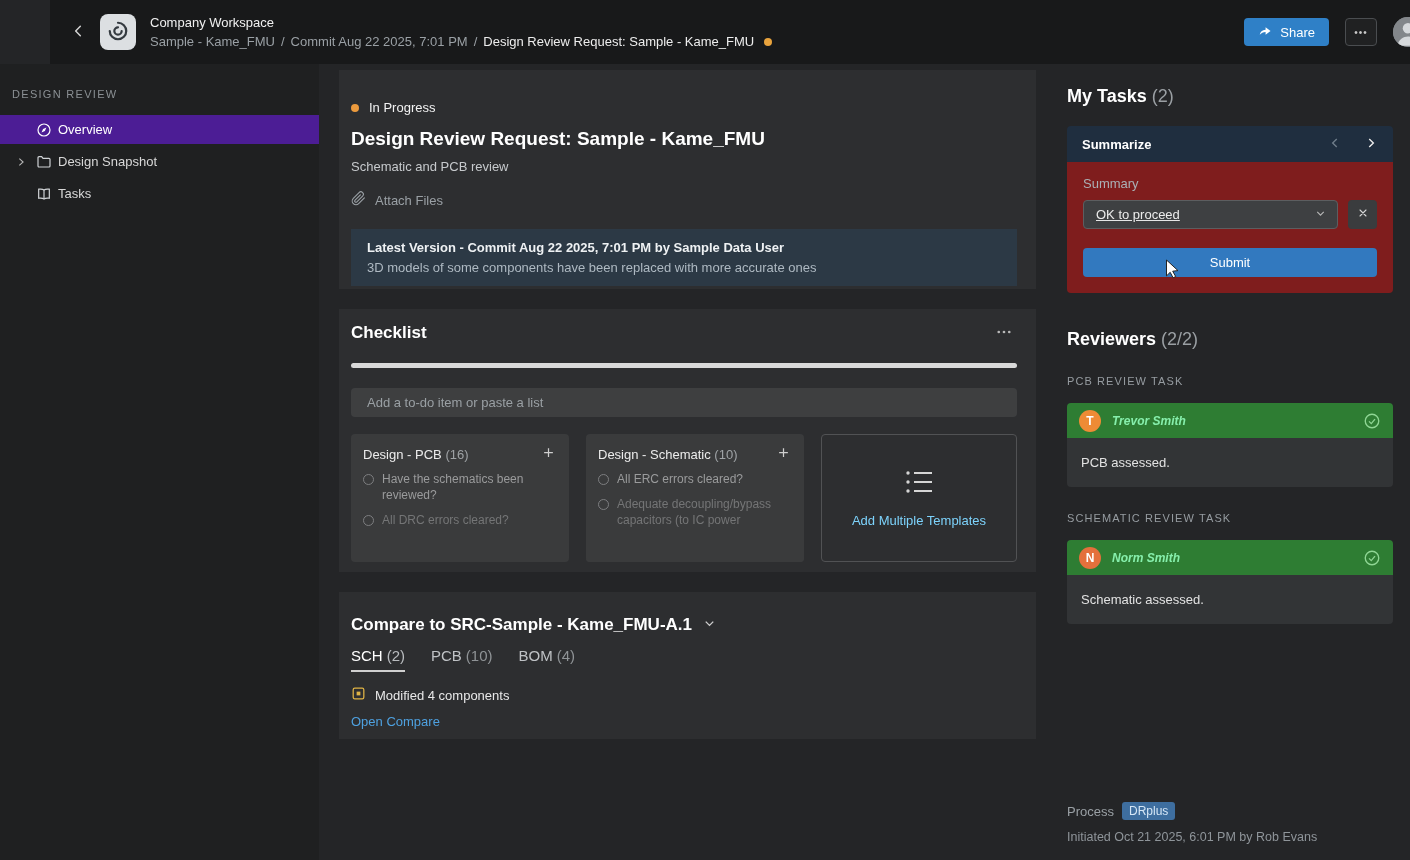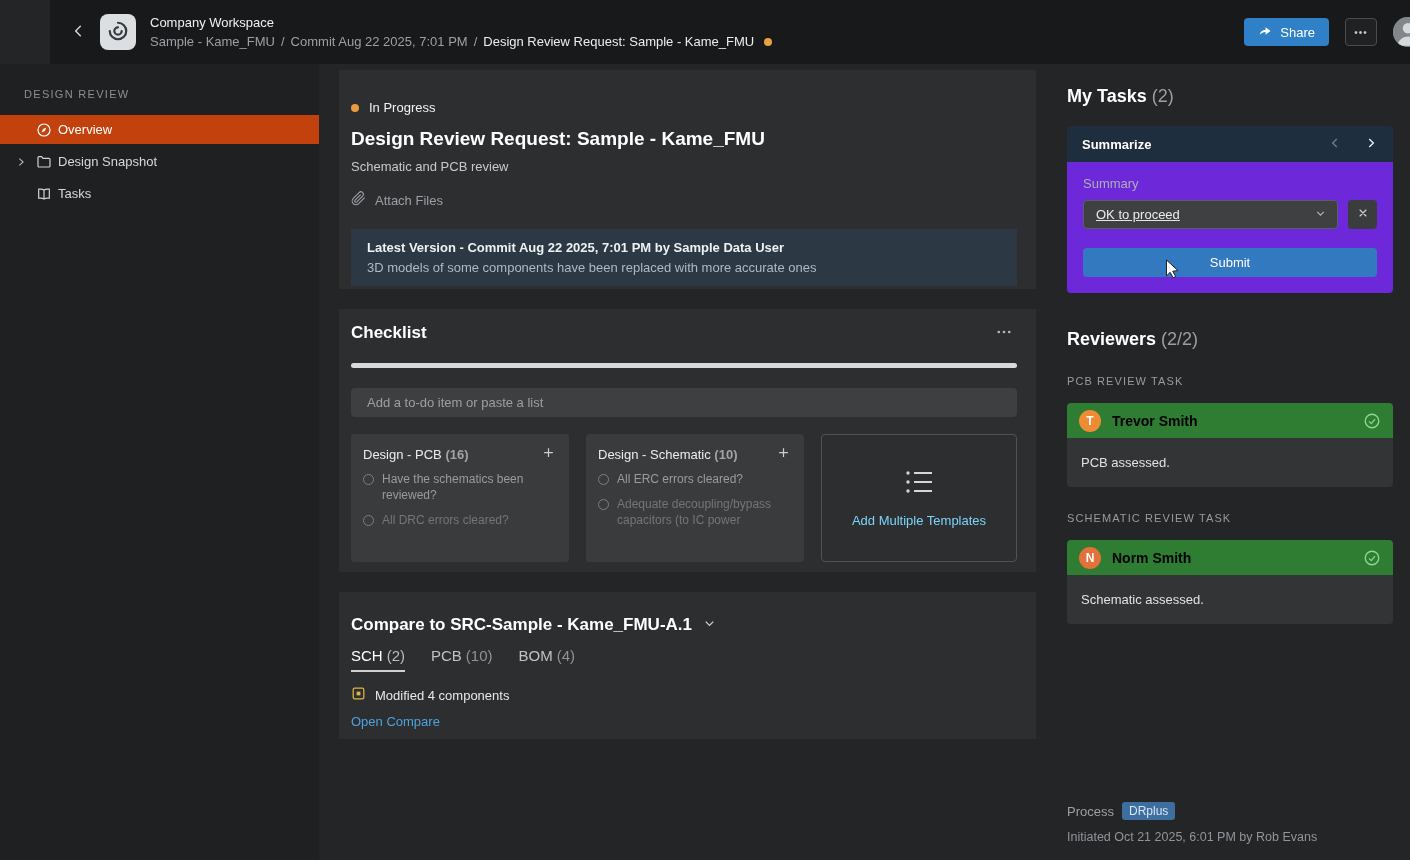--- a/index.html
+++ b/index.html
@@ -37,23 +37,23 @@
     background:#202122; color:#c9c9c9; display:flex; align-items:center; justify-content:center;
     font-size:10px; letter-spacing:1px; cursor:pointer;
   }
   .avatar-wrap { display:flex; align-items:center; gap:7px; margin-left:16px; cursor:pointer; }
   .avatar { width:30px; height:30px; border-radius:50%; overflow:hidden; background:#83878b; }
   
   .sidebar {
     position:absolute; top:64px; left:0; width:319px; bottom:0;
     background:#1f2021; padding-top:24px;
   }
-  .side-label { font-size:11px; letter-spacing:1.3px; color:#8b9094; padding:0 24px; margin-bottom:15px; }
+  .side-label { font-size:11px; letter-spacing:1.3px; color:#8b9094; padding:0 12px; margin-bottom:15px; }
   .side-item { height:29px; display:flex; align-items:center; padding:0 16px; color:#d8d8d8; font-size:13px; margin-bottom:3px; cursor:pointer; }
-  .side-item.selected { background:#c2410c; color:#fff; }
+  .side-item.selected { background:#4c1d95; color:#fff; }
   .expander { width:20px; display:flex; align-items:center; }
   .side-icon { width:22px; display:flex; align-items:center; }
   
   .main-area { position:absolute; top:64px; left:319px; width:1091px; bottom:0; background:#242527; }
   .center-col { position:absolute; left:20px; top:6px; width:697px; display:flex; flex-direction:column; gap:20px; }
   .section { background:#2d2e30; padding:0 19px 0 12px; }
   
   .sec-overview { height:219px; }
   .status-row { display:flex; align-items:center; gap:10px; padding-top:30px; }
   .status-dot { width:8px; height:8px; border-radius:50%; background:#eb9a3d; }
@@ -72,21 +72,21 @@
   .progress-track { margin-top:20px; height:5px; border-radius:3px; background:#d9d9d9; }
   .todo-input {
     margin-top:20px; width:100%; height:29px; background:#3e3f40; border:none; border-radius:4px;
     color:#e8e8e8; font-size:13px; padding:0 16px; font-family:"Liberation Sans", sans-serif; outline:none;
   }
   .todo-input::placeholder { color:#9aa0a4; }
   .cards-row { margin-top:17px; display:flex; gap:17px; height:128px; }
   .tpl-card { flex:1; background:#3a3b3c; border-radius:4px; padding:11px 12px; position:relative; overflow:hidden; }
   .tpl-head { display:flex; align-items:center; justify-content:space-between; }
   .tpl-title { font-size:13px; color:#ececec; }
-  .tpl-count { color:#9fa3a6; font-weight:700; }
+  .tpl-count { color:#9fa3a6; font-weight:400; }
   .plus-btn { width:18px; height:18px; display:flex; align-items:center; justify-content:center; cursor:pointer; }
   .tpl-item { display:flex; gap:8px; margin-top:9px; font-size:12px; color:#9a9b9c; line-height:1.32; }
   .tpl-item.faded { color:#747576; }
   .tpl-check { flex:0 0 11px; width:11px; height:11px; border:1px solid #7d7e80; border-radius:50%; margin-top:2px; cursor:pointer; }
   .tpl-fade { position:absolute; left:0; right:0; bottom:0; height:28px; background:linear-gradient(rgba(58,59,60,0), #3a3b3c); }
   .add-tpl-card {
     flex:1; border:1px solid #515254; border-radius:4px; display:flex; flex-direction:column;
     align-items:center; justify-content:center; gap:15px; color:#7dd3fc; font-size:13px; cursor:pointer;
   }
   
@@ -103,21 +103,21 @@
   .open-compare { margin-top:10px; font-size:13px; color:#4ea1e0; cursor:pointer; width:fit-content; }
   
   .right-panel { position:absolute; top:64px; left:1036px; width:374px; bottom:0; padding:0 17px 0 31px; }
   .panel-title { margin-top:22px; font-size:18px; font-weight:700; color:#fff; }
   .panel-count { color:#9a9fa3; font-weight:400; }
   .sum-card { margin-top:19px; border-radius:4px; overflow:hidden; }
   .sum-head { height:36px; background:#1f2e3f; display:flex; align-items:center; padding:0 15px; }
   .sum-title { font-size:13px; font-weight:700; color:#fff; }
   .sum-nav { margin-left:auto; display:flex; align-items:center; gap:22px; }
   .sum-nav-btn { display:flex; align-items:center; cursor:pointer; }
-  .sum-body { background:#6d28d9; padding:14px 16px 16px; }
+  .sum-body { background:#7f1d1d; padding:14px 16px 16px; }
   .field-label { font-size:13px; color:#aab0b5; }
   .sum-row { margin-top:9px; display:flex; gap:10px; align-items:center;text-decoration:underline; }
   .dropdown {
     flex:1; height:29px; background:#3e4042; border:1px solid #5c5e60; border-radius:4px;
     display:flex; align-items:center; justify-content:space-between; padding:0 10px 0 12px;
     font-size:13px; color:#ececec; cursor:pointer;
   }
   .clear-btn { width:29px; height:29px; background:#3a3c3e; border-radius:4px; display:flex; align-items:center; justify-content:center; cursor:pointer; }
   .submit-btn {
     margin-top:19px; height:29px; width:100%; background:#3279bf; border-radius:4px;
@@ -125,21 +125,21 @@
     cursor:pointer; position:relative;
   }
   .cursor-icon { position:absolute; left:82px; top:11px; pointer-events:none; }
   .reviewers-title { margin-top:36px; }
   .task-label { margin-top:25px; font-size:11px; letter-spacing:1.1px; color:#969ca1; }
   .rev-card { margin-top:16px; border-radius:4px; overflow:hidden; }
   .rev-head { height:35px; background:#2e7d33; display:flex; align-items:center; gap:11px; padding:0 12px; cursor:pointer; }
   .rev-avatar { width:22px; height:22px; border-radius:50%; color:#fff; font-size:12px; font-weight:700; display:flex; align-items:center; justify-content:center; }
   .rev-avatar.t { background:#ee8b35; }
   .rev-avatar.n { background:#e4703c; }
-  .rev-name { font-size:14px; font-weight:700; color:#000000; }
+  .rev-name { font-size:12px; font-weight:700; color:#86efac;font-style:italic; }
   .rev-check { margin-left:auto; display:flex; align-items:center; }
   .rev-body { background:#323436; padding:17px 14px; font-size:13px; color:#e2e2e2; }
   .panel-footer { position:absolute; left:31px; right:17px; bottom:16px; }
   .process-row { display:flex; align-items:center; gap:8px; font-size:13px; color:#9aa0a5; }
   .process-badge { background:#3e6e9f; color:#d5e6f6; font-size:12px; padding:2px 7px; border-radius:3px; cursor:pointer; }
   .initiated { margin-top:10px; font-size:12.5px; color:#8f959a; }
 </style>
 </head>
 <body>
 

